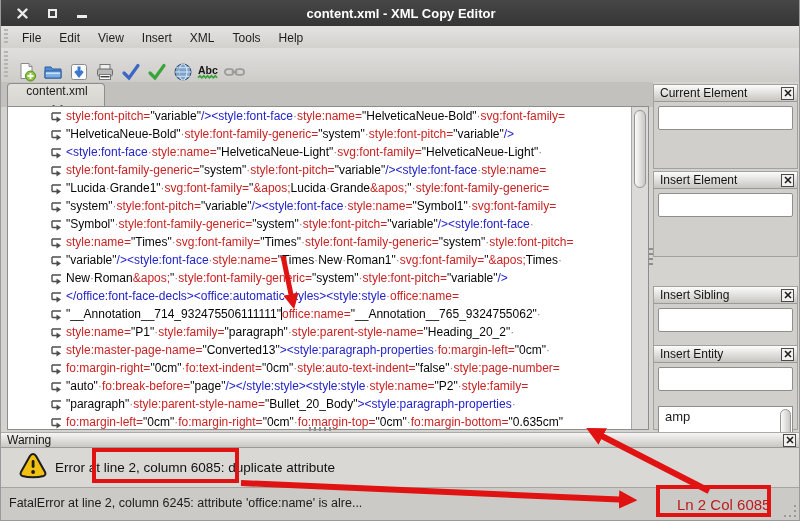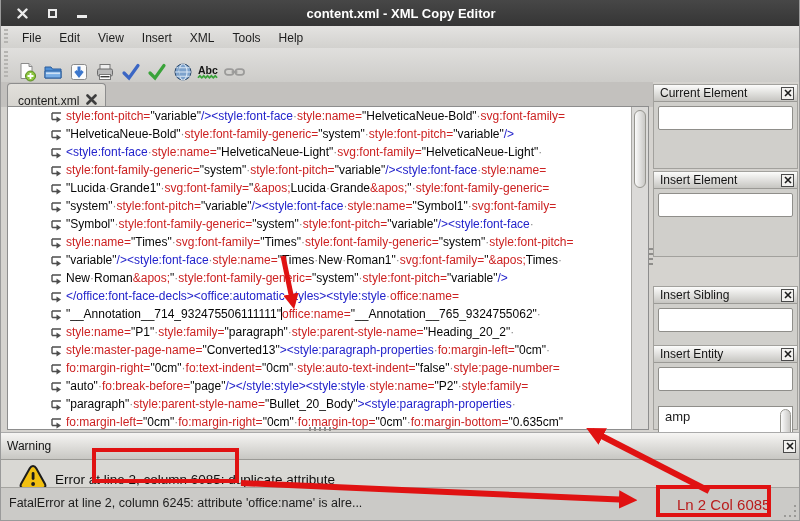--- a/index.html
+++ b/index.html
@@ -22,21 +22,21 @@
   .grip{position:absolute;left:3px;top:3px;bottom:3px;width:4px;
     background:repeating-linear-gradient(#b5b4b1 0 2px,transparent 2px 4px);}
   .menu-item{padding:2px 9px;font-size:12px;color:#1d1d1d;}
   .toolbar{position:absolute;left:0;top:48px;width:800px;height:34px;
     background:linear-gradient(#e0dfdd,#cdccc9);display:flex;align-items:center;gap:3px;padding-left:14px;}
   .tbtn{width:23px;height:24px;display:flex;align-items:center;justify-content:center;margin-top:14px;}
   
   .tabbar{position:absolute;left:0;top:82px;width:652px;height:25px;background:#c3c1be;}
   .tab{position:absolute;left:6px;top:1px;height:25px;min-width:98px;padding:0 8px 0 10px;
     background:linear-gradient(#e2e0db,#d6d4cf);border:1px solid #8d8d8d;border-bottom:none;
-    border-radius:4px 4px 0 0;display:flex;align-items:flex-end;gap:7px;font-size:12px;color:#1c1c1c;}
+    border-radius:4px 4px 0 0;display:flex;align-items:center;gap:7px;font-size:12px;color:#1c1c1c;flex-direction:column;}
   
   .notebook{position:absolute;left:6px;top:106px;width:642px;height:324px;
     background:#ffffff;border:1px solid #8d8d8d;overflow:hidden;}
   .editor{position:absolute;left:0;top:0;right:17px;bottom:0;overflow:hidden;background:#fff;}
   .ed-line{position:relative;height:18px;line-height:18px;white-space:pre;
     font-family:"Liberation Sans",sans-serif;font-size:12px;padding-left:58px;}
   .wrapmark{position:absolute;left:42px;top:3px;width:13px;height:12px;}
   .tk-a{color:#cc2222;}
   .tk-v{color:#060606;}
   .tk-t{color:#2323cb;}
@@ -58,21 +58,21 @@
   .phead .ptitle{flex:1;}
   .closebox{width:13px;height:13px;background:#f2f1ef;border:1px solid #4a4a4a;
     display:flex;align-items:center;justify-content:center;}
   .pinput{margin:4px 4px 0 4px;height:24px;background:#ffffff;border:1px solid #8f8e8a;border-radius:2px;}
   .plist{position:relative;margin:15px 4px 3px 4px;height:36px;background:#ffffff;border:1px solid #8f8e8a;overflow:hidden;}
   .plist-item{padding:2px 6px 1px 6px;font-size:13px;color:#1a1a1a;}
   .lthumb{position:absolute;right:1px;top:2px;width:11px;height:30px;border-radius:6px;
     background:linear-gradient(90deg,#fbfbfb,#c9c8c5);border:1px solid #96958f;}
   
   .warnpanel{position:absolute;left:0;top:432px;width:800px;height:55px;}
-  .whead{height:28px;background:linear-gradient(#f6f5f3,#c8c7c3);border-top:1px solid #aaa;
+  .whead{height:16px;background:linear-gradient(#f6f5f3,#c8c7c3);border-top:1px solid #aaa;
     border-bottom:1px solid #9b9a96;display:flex;align-items:center;padding:0 5px 0 6px;font-size:12px;color:#141414;}
   .whead .wlabel{flex:1;}
   .wbody{height:39px;background:#d9d8d4;display:flex;align-items:center;padding-left:18px;gap:8px;}
   .wmsg{font-size:13.5px;color:#111;}
   
   .statusbar{position:absolute;left:0;top:487px;width:800px;height:34px;background:#cbcac7;
     border-top:1px solid #a5a4a0;}
   .stleft{position:absolute;left:8px;top:8px;font-size:12.5px;color:#1c1c1c;}
   .stpos{position:absolute;left:676px;top:8px;font-size:15px;color:#b91c1c;}
   .corner-grip{position:absolute;right:4px;bottom:3px;width:14px;height:14px;

